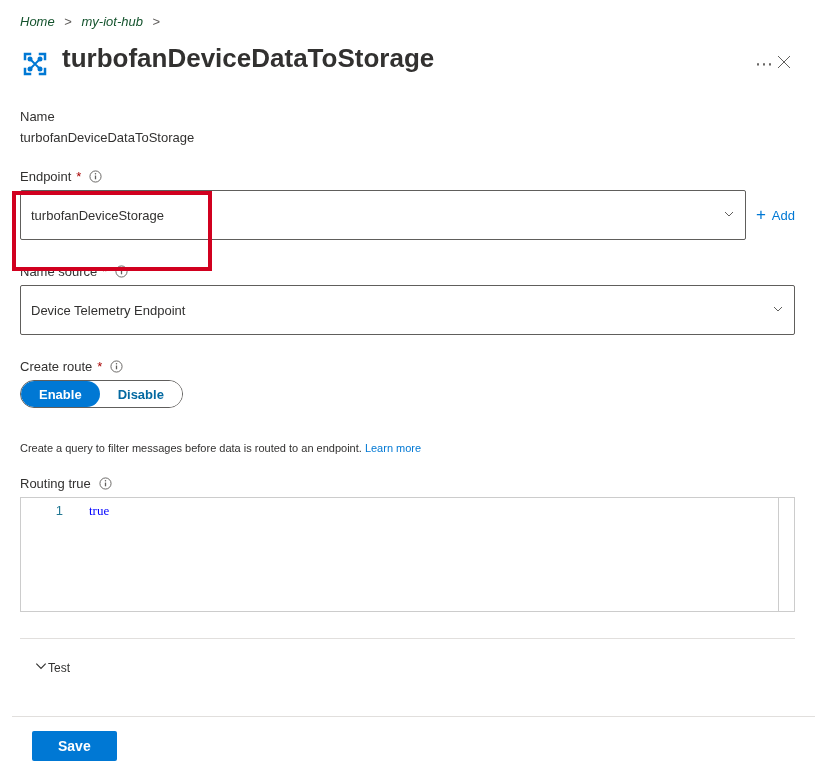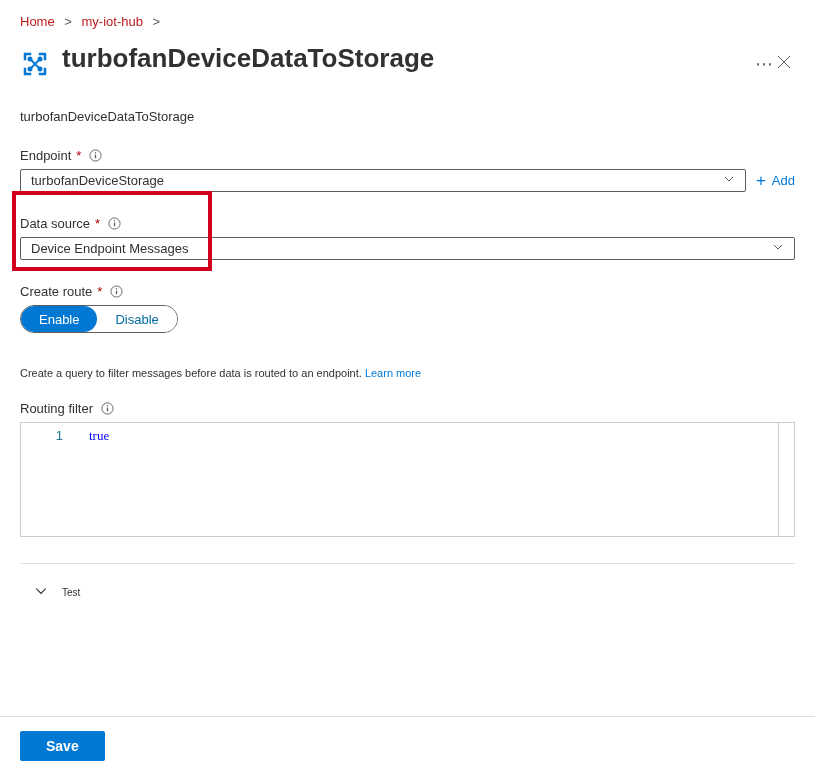--- a/index.html
+++ b/index.html
@@ -14,22 +14,23 @@
       font-size: 13px;
       width: 815px;
       height: 775px;
       position: relative;
     }
     .breadcrumb {
       padding: 14px 20px 10px 20px;
       font-size: 13px;
     }
     .breadcrumb a {
-      color: #b91c1c;
+      color: #14532d;
       text-decoration: none;
+      font-style: italic;
     }
     .breadcrumb span.sep {
       color: #605e5c;
       margin: 0 6px;
     }
     .header {
       display: flex;
       align-items: flex-start;
       padding: 4px 20px 10px 20px;
     }
@@ -95,21 +96,21 @@
     }
     .select-row {
       display: flex;
       align-items: center;
       gap: 10px;
     }
     .select-box {
       flex: 1;
       border: 1px solid #605e5c;
       border-radius: 2px;
-      height: 23px;
+      height: 50px;
       display: flex;
       align-items: center;
       padding: 0 10px;
       font-size: 13px;
       color: #323130;
       background: #fff;
       cursor: pointer;
       justify-content: space-between;
     }
     .chevron {
@@ -127,20 +128,21 @@
       color: #0078d4;
       font-size: 17px;
       font-weight: 300;
     }
     .toggle-group {
       display: inline-flex;
       border: 1px solid #605e5c;
       border-radius: 16px;
       overflow: hidden;
       height: 28px;
+      font-weight: bold;
     }
     .toggle-option {
       padding: 0 18px;
       display: flex;
       align-items: center;
       font-size: 13px;
       cursor: pointer;
       background: #fff;
       color: #0369a1;
     }
@@ -184,29 +186,29 @@
     .code-right {
       width: 15px;
     }
     .divider {
       border-top: 1px solid #e1dfdd;
       margin: 26px 0 18px 0;
     }
     .test-section {
       display: flex;
       align-items: center;
-      gap: 14px;
+      gap: 0;
       padding: 2px 14px;
       cursor: pointer;
-      font-size: 10px;
+      font-size: 12px;
     }
     .footer {
       position: absolute;
       bottom: 0;
-      left: 0;
+      left: 12px;
       right: 0;
       border-top: 1px solid #e1dfdd;
       padding: 14px 20px;
       background: #fff;
     }
     .save-button {
       background: #0078d4;
       color: #fff;
       border: none;
       padding: 7px 26px;
@@ -256,20 +258,21 @@
   <div class="header-close">
     <svg width="14" height="14" viewBox="0 0 14 14">
       <path d="M1 1 L13 13 M13 1 L1 13" stroke="#605e5c" stroke-width="1" fill="none"></path>
     </svg>
   </div>
 </div>
 
 <div class="content">
 
   <div class="field-group">
+    <div class="field-label">Name</div>
     <div class="field-value-text">turbofanDeviceDataToStorage</div>
   </div>
 
   <div class="field-group" style="">
     <div class="field-label">
       <span>Endpoint</span>
       <span class="required-star">*</span>
       <span class="info-icon">
         <svg width="13" height="13" viewBox="0 0 14 14">
             <circle cx="7" cy="7" r="6" fill="none" stroke="#605e5c" stroke-width="1"></circle>
@@ -289,32 +292,32 @@
       </div>
       <div class="add-link">
         <span class="plus-icon">+</span>
         <span>Add</span>
       </div>
     </div>
   </div>
 
   <div class="field-group">
     <div class="field-label">
-      <span>Data source</span>
+      <span>Name source</span>
       <span class="required-star">*</span>
       <span class="info-icon">
         <svg width="13" height="13" viewBox="0 0 14 14">
             <circle cx="7" cy="7" r="6" fill="none" stroke="#605e5c" stroke-width="1"></circle>
             <circle cx="7" cy="4" r="0.8" fill="#605e5c"></circle>
             <rect x="6.3" y="6" width="1.4" height="4" fill="#605e5c"></rect>
           </svg>
       </span>
     </div>
     <div class="select-box">
-      <span>Device Endpoint Messages</span>
+      <span>Device Telemetry Endpoint</span>
       <span class="chevron">
         <svg width="12" height="12" viewBox="0 0 12 12">
             <path d="M2 4 L6 8 L10 4" stroke="#605e5c" stroke-width="1" fill="none"></path>
           </svg>
       </span>
     </div>
   </div>
 
   <div class="field-group">
     <div class="field-label">
@@ -333,21 +336,21 @@
       <div class="toggle-option">Disable</div>
     </div>
   </div>
 
   <div class="help-text">
     <span>Create a query to filter messages before data is routed to an endpoint. </span><a href="#">Learn more</a>
   </div>
 
   <div class="field-group" style="margin-bottom:0;">
     <div class="field-label">
-      <span>Routing filter</span>
+      <span>Routing true</span>
       <span class="info-icon">
         <svg width="13" height="13" viewBox="0 0 14 14">
             <circle cx="7" cy="7" r="6" fill="none" stroke="#605e5c" stroke-width="1"></circle>
             <circle cx="7" cy="4" r="0.8" fill="#605e5c"></circle>
             <rect x="6.3" y="6" width="1.4" height="4" fill="#605e5c"></rect>
           </svg>
       </span>
     </div>
     <div class="code-editor">
       <div class="line-numbers">1</div>

